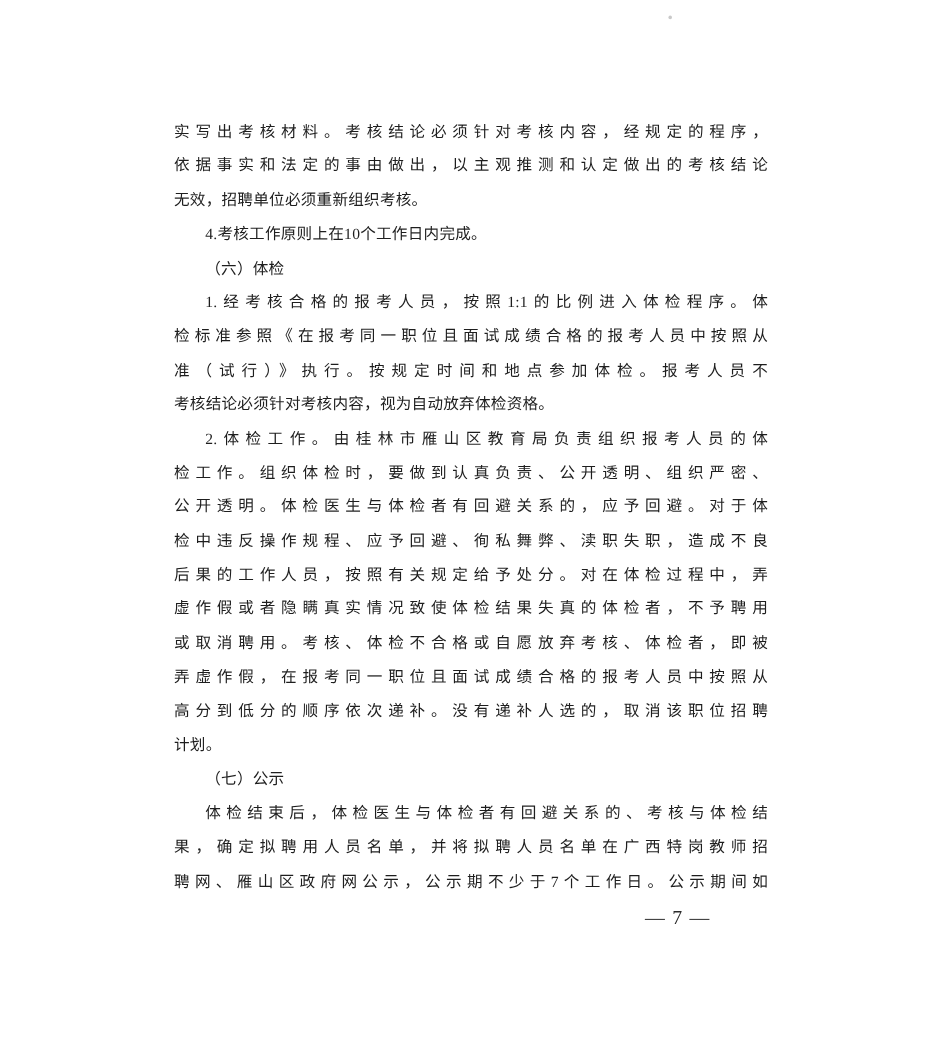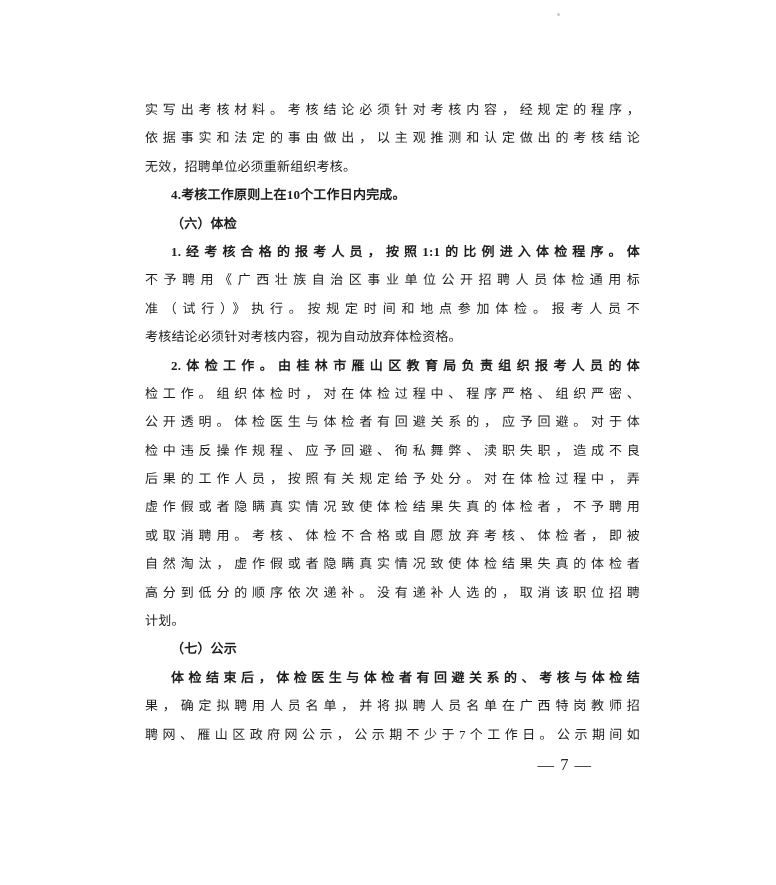--- a/index.html
+++ b/index.html
@@ -30,21 +30,20 @@
     white-space: nowrap;
   }
   .line.justify {
     white-space: normal;
     text-align: justify;
     text-align-last: justify;
     text-justify: inter-character;
   }
   .line.indent {
     text-indent: 2em;
-    font-weight: bold;
   }
   .page-number {
     position: absolute;
     top: 751px;
     left: 145px;
     width: 447px;
     text-align: right;
     font-size: 16.5px;
     letter-spacing: 1px;
     line-height: 28px;
@@ -67,31 +66,31 @@
 
   <div class="speck"></div>
 
   <div class="doc-text">
     <div class="line justify">实写出考核材料。考核结论必须针对考核内容，经规定的程序，</div>
     <div class="line justify">依据事实和法定的事由做出，以主观推测和认定做出的考核结论</div>
     <div class="line">无效，招聘单位必须重新组织考核。</div>
     <div class="line indent">4.考核工作原则上在10个工作日内完成。</div>
     <div class="line indent">（六）体检</div>
     <div class="line indent justify">1.经考核合格的报考人员，按照1:1的比例进入体检程序。体</div>
-    <div class="line justify">不予聘用《广西壮族自治区事业单位公开招聘人员体检通用标</div>
+    <div class="line justify">检标准参照《在报考同一职位且面试成绩合格的报考人员中按照从</div>
     <div class="line justify">准（试行）》执行。按规定时间和地点参加体检。报考人员不</div>
     <div class="line">考核结论必须针对考核内容，视为自动放弃体检资格。</div>
     <div class="line indent justify">2.体检工作。由桂林市雁山区教育局负责组织报考人员的体</div>
-    <div class="line justify">检工作。组织体检时，对在体检过程中、程序严格、组织严密、</div>
+    <div class="line justify">检工作。组织体检时，要做到认真负责、公开透明、组织严密、</div>
     <div class="line justify">公开透明。体检医生与体检者有回避关系的，应予回避。对于体</div>
     <div class="line justify">检中违反操作规程、应予回避、徇私舞弊、渎职失职，造成不良</div>
     <div class="line justify">后果的工作人员，按照有关规定给予处分。对在体检过程中，弄</div>
     <div class="line justify">虚作假或者隐瞒真实情况致使体检结果失真的体检者，不予聘用</div>
     <div class="line justify">或取消聘用。考核、体检不合格或自愿放弃考核、体检者，即被</div>
-    <div class="line justify">自然淘汰，虚作假或者隐瞒真实情况致使体检结果失真的体检者</div>
+    <div class="line justify">弄虚作假，在报考同一职位且面试成绩合格的报考人员中按照从</div>
     <div class="line justify">高分到低分的顺序依次递补。没有递补人选的，取消该职位招聘</div>
     <div class="line">计划。</div>
     <div class="line indent">（七）公示</div>
     <div class="line indent justify">体检结束后，体检医生与体检者有回避关系的、考核与体检结</div>
     <div class="line justify">果，确定拟聘用人员名单，并将拟聘人员名单在广西特岗教师招</div>
     <div class="line justify">聘网、雁山区政府网公示，公示期不少于7个工作日。公示期间如</div>
   </div>
 
   <div class="page-number">— 7 —</div>
 

